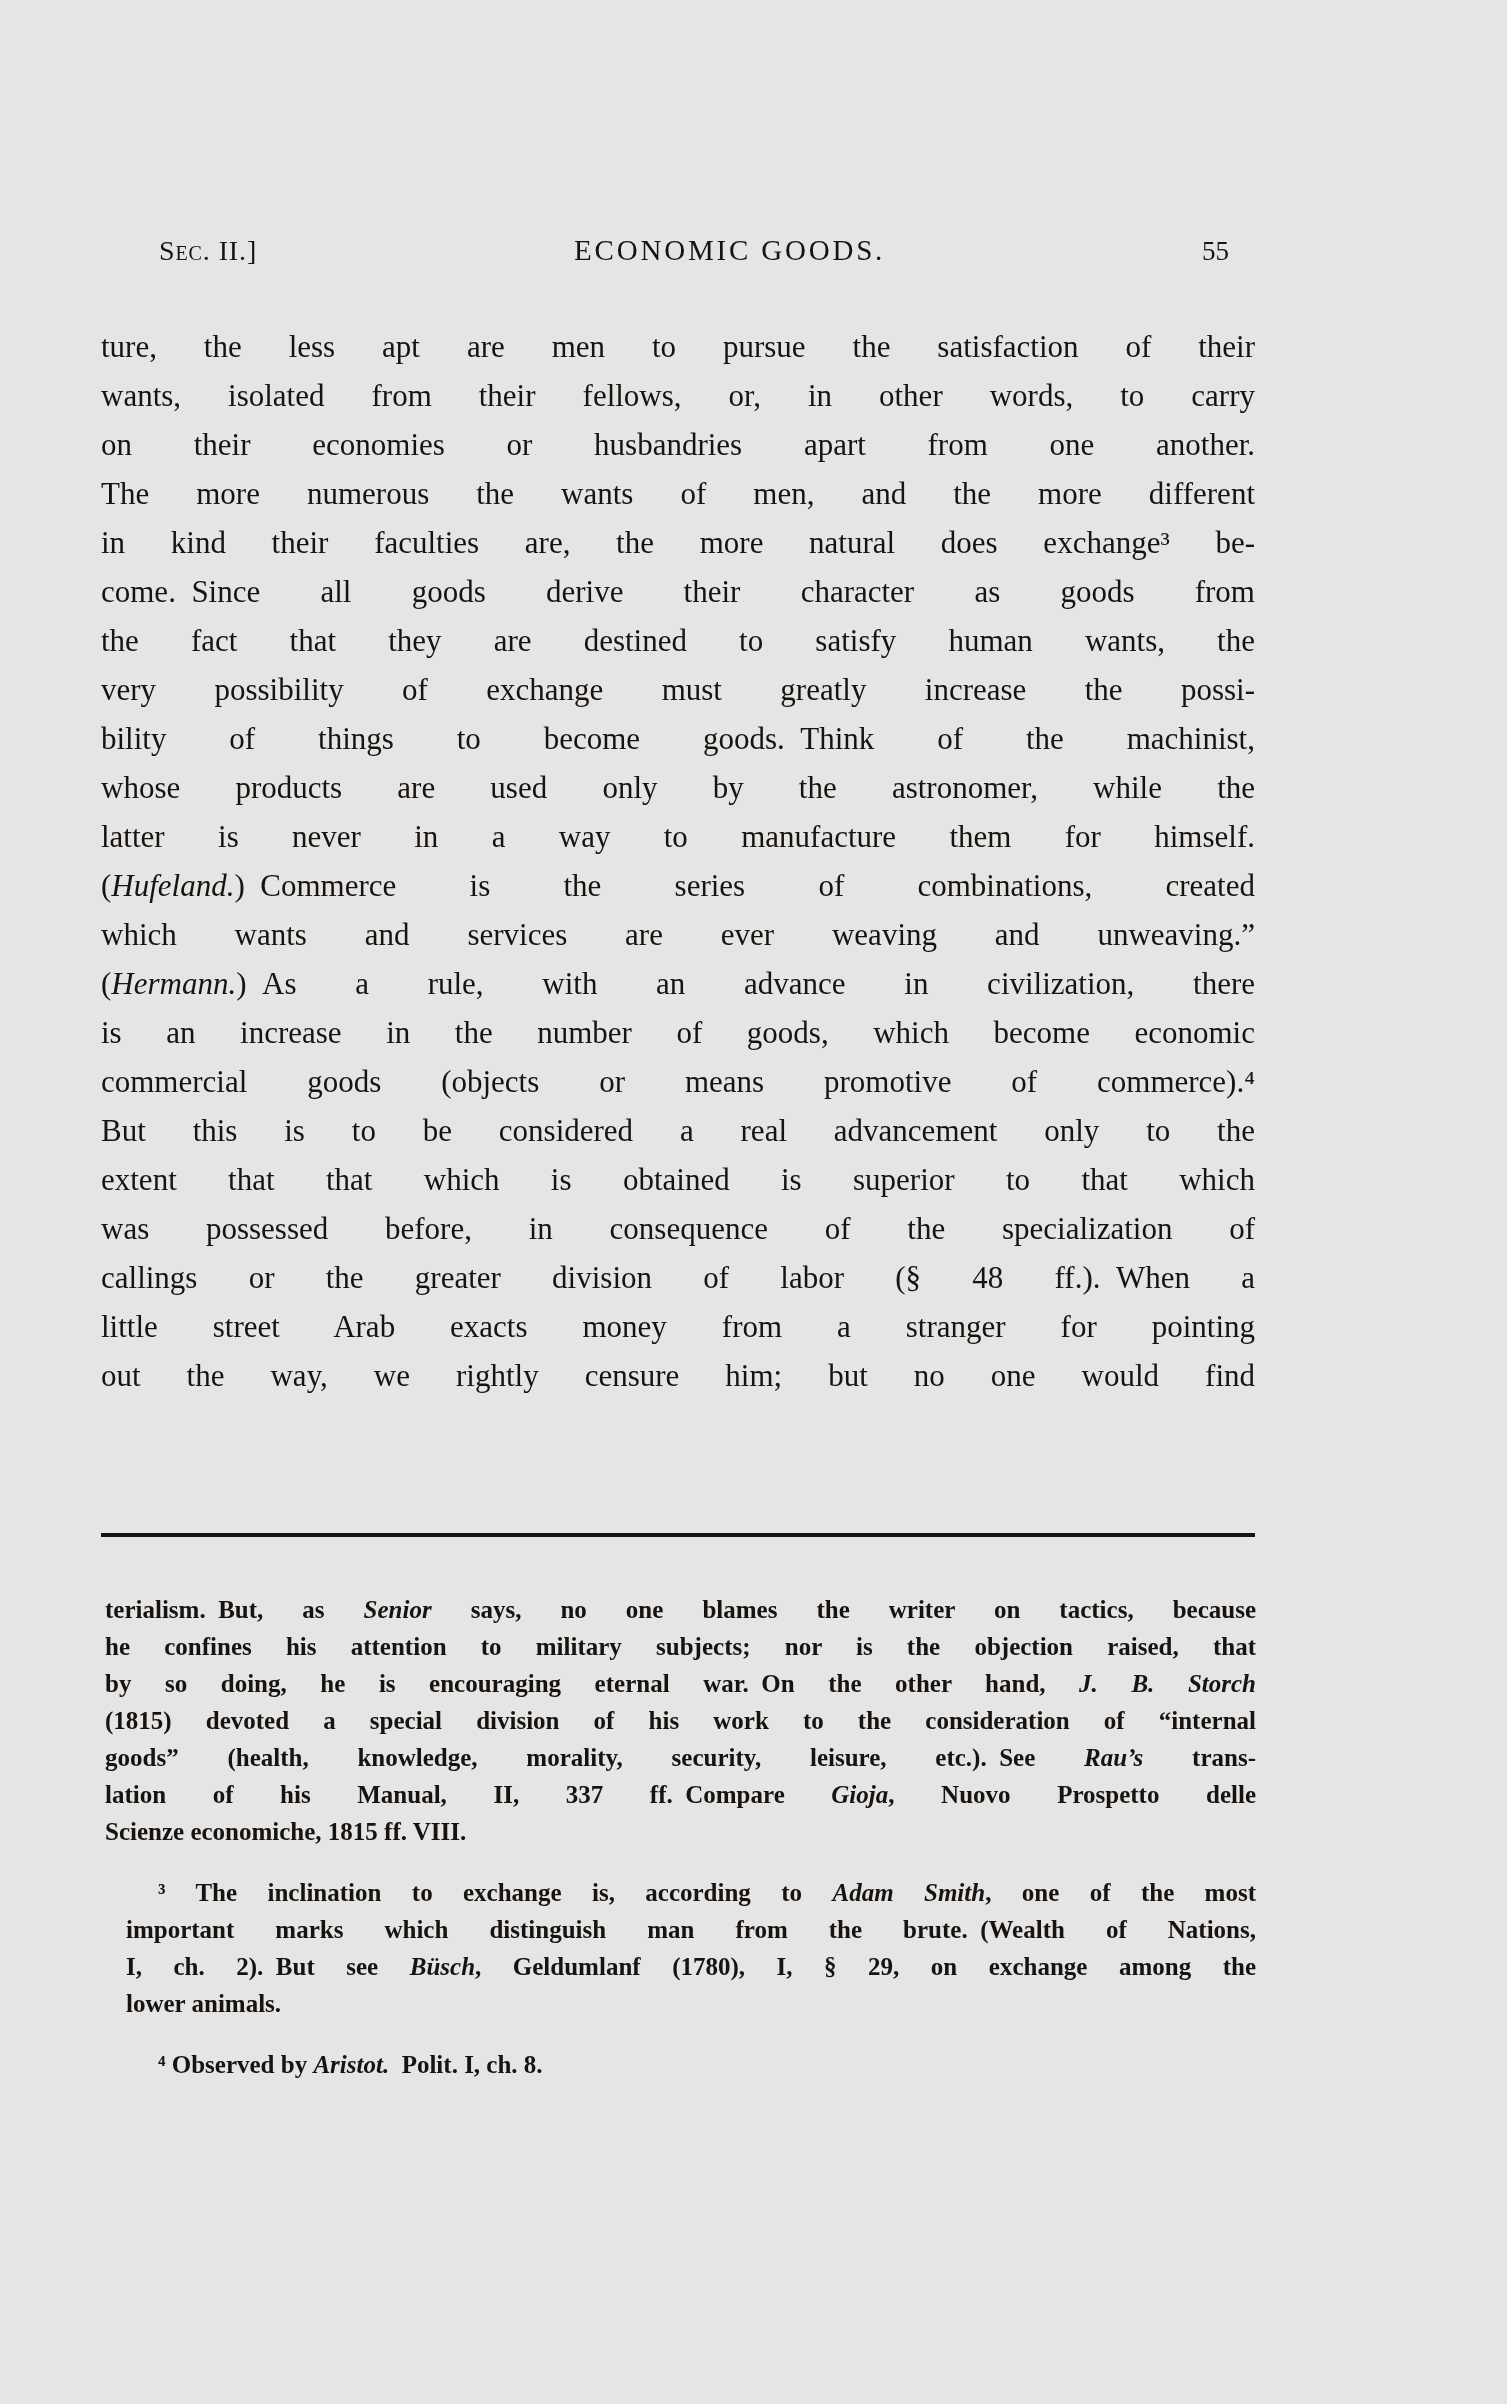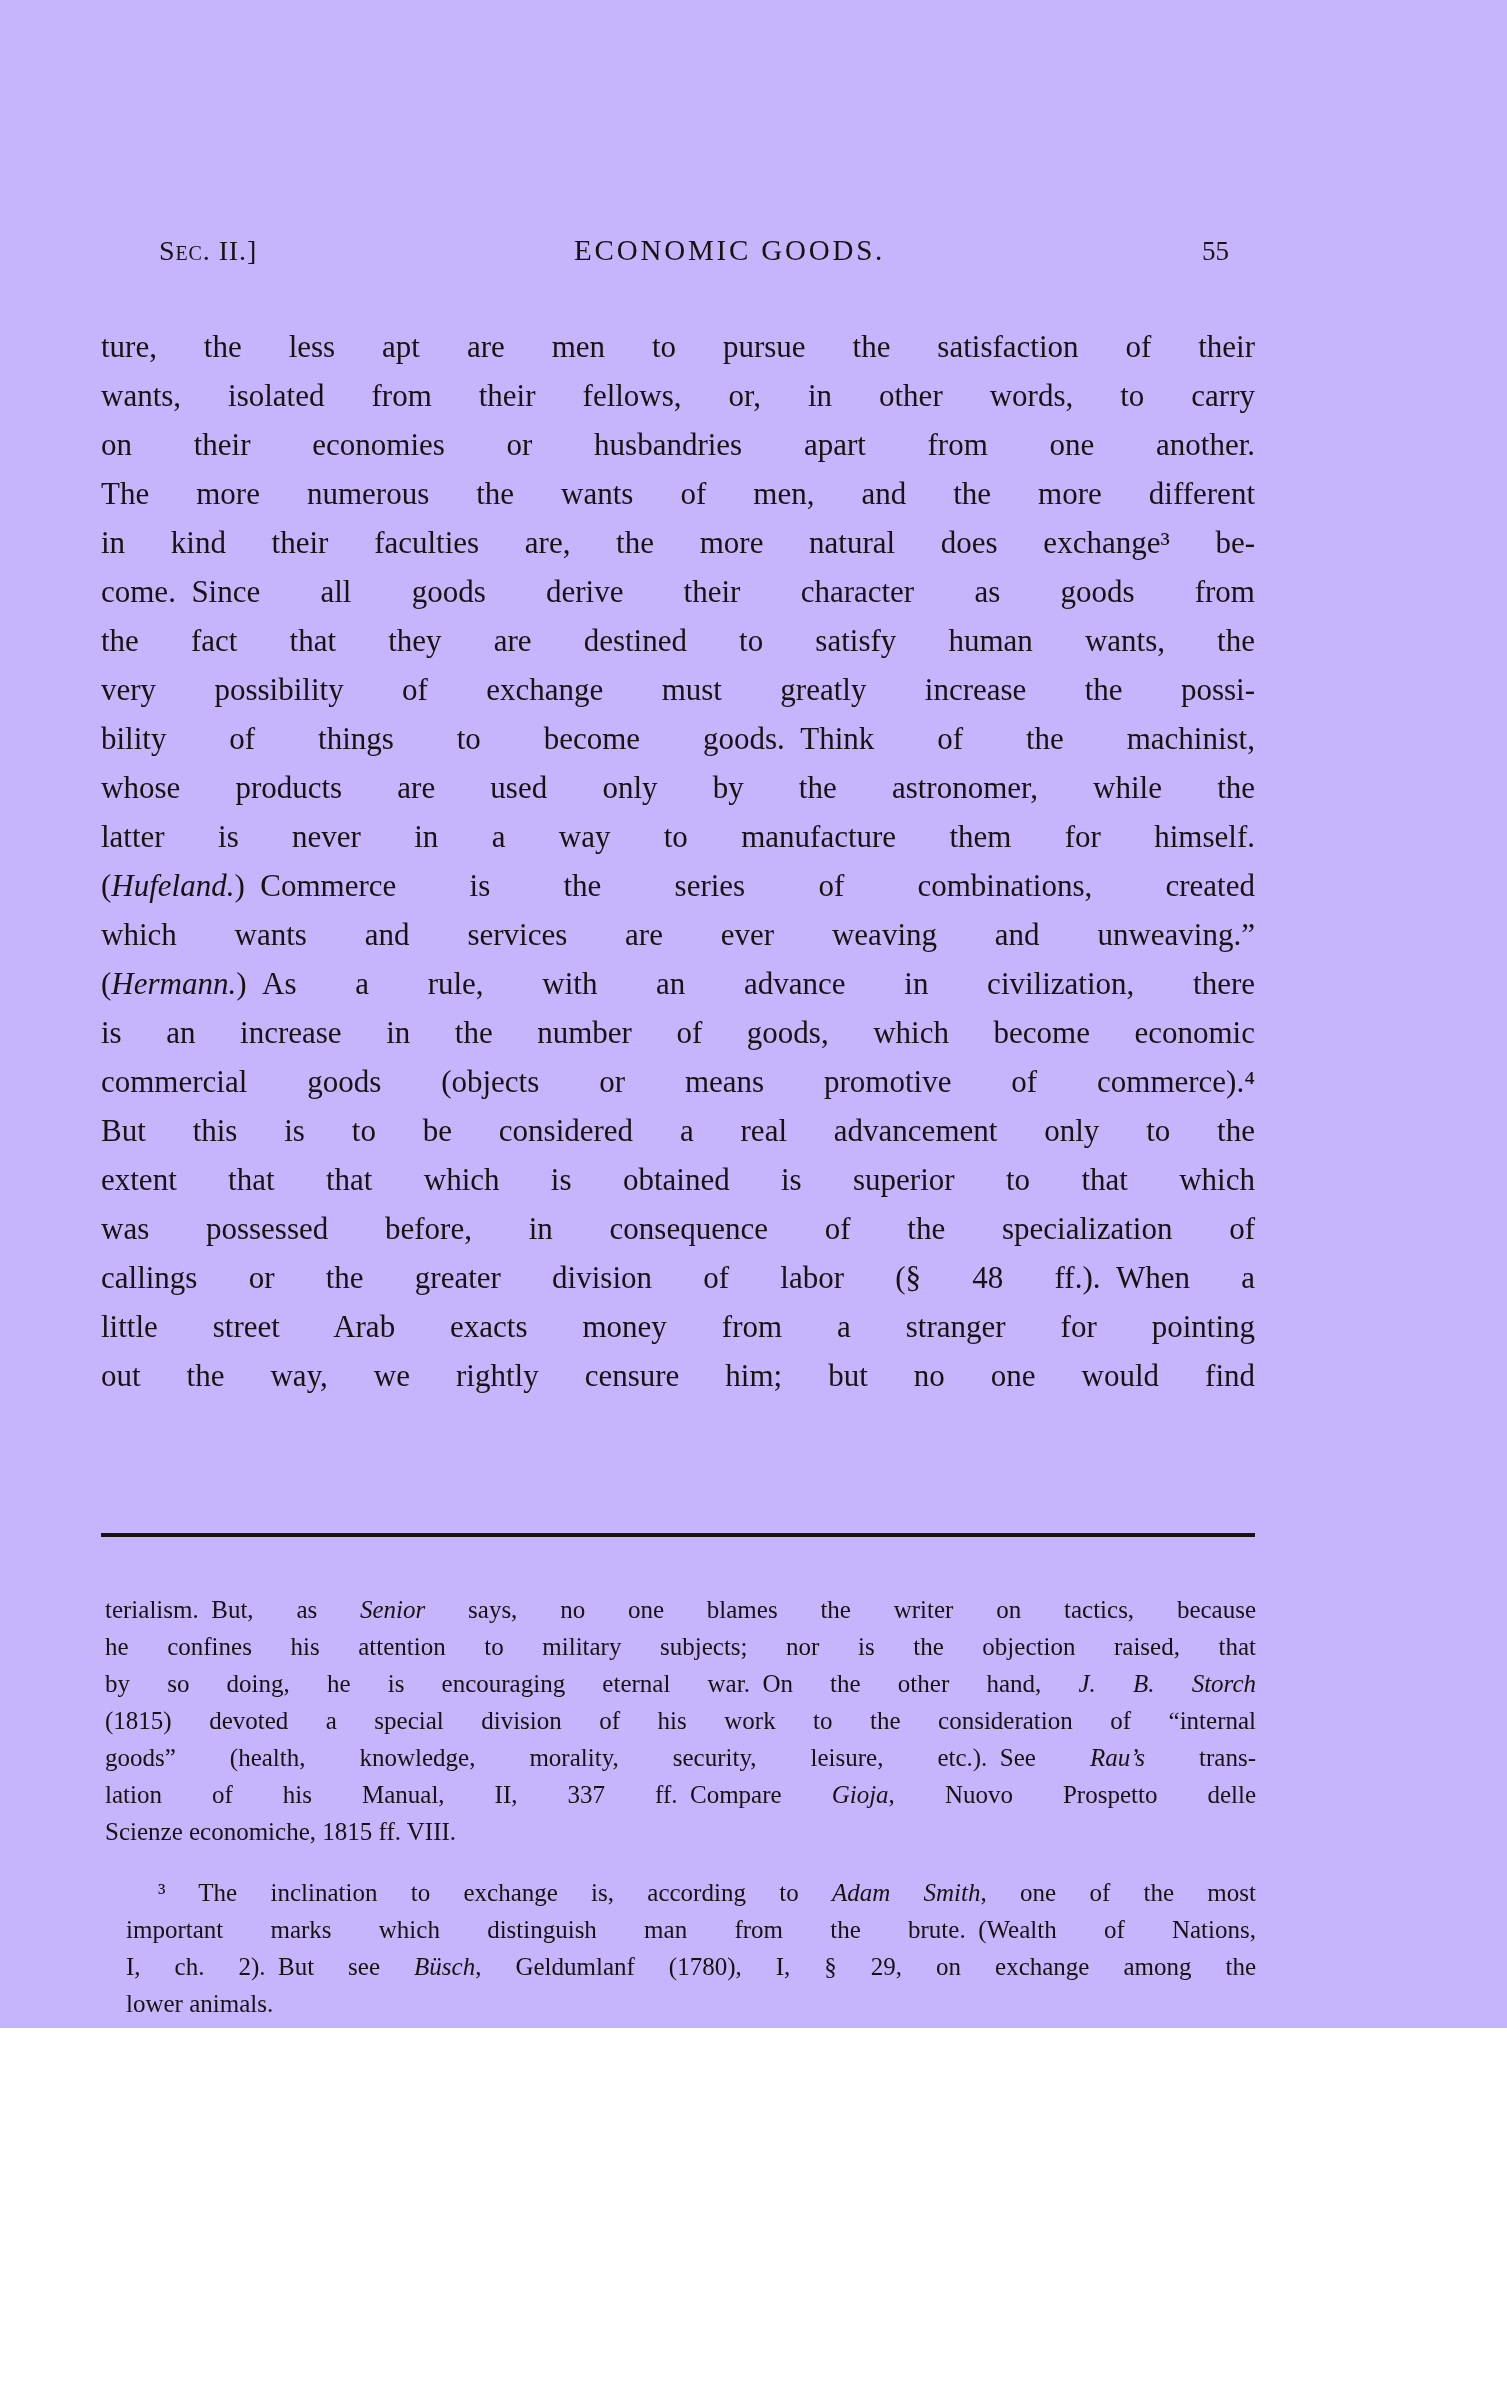--- a/index.html
+++ b/index.html
@@ -4,23 +4,23 @@
 <style>
   html, body { margin: 0; padding: 0; }
   body {
     width: 1507px; height: 2404px;
     background: #ffffff;
     font-family: "Liberation Serif", "DejaVu Serif", serif;
     color: #18130e;
   }
   .page {
     position: relative;
-    width: 1507px; height: 2028px;
+    width: 1507px; height: 2404px;
     overflow: hidden;
-    background: #c4b5fd;
+    background: #e5e5e5;
   }
   .running-head {
     position: absolute;
     top: 234px; left: 101px; width: 1154px;
     display: flex;
     align-items: baseline;
   }
   .sec {
     font-variant: small-caps;
     font-size: 28px;
@@ -59,20 +59,21 @@
   }
   .footnotes {
     position: absolute;
     top: 1591px; left: 105px; width: 1151px;
     font-size: 25px;
   }
   .footnote .line {
     line-height: 37px;
     text-align: justify;
     text-align-last: justify;
+    font-weight: bold;
   }
   .footnote .line:last-child {
     text-align-last: left;
   }
   .footnote + .footnote { margin-top: 24px; margin-left: 21px; }
   .footnote.indent .line:first-child { text-indent: 32px; }
   .it { font-style: italic; }
 </style>
 </head>
 <body>

